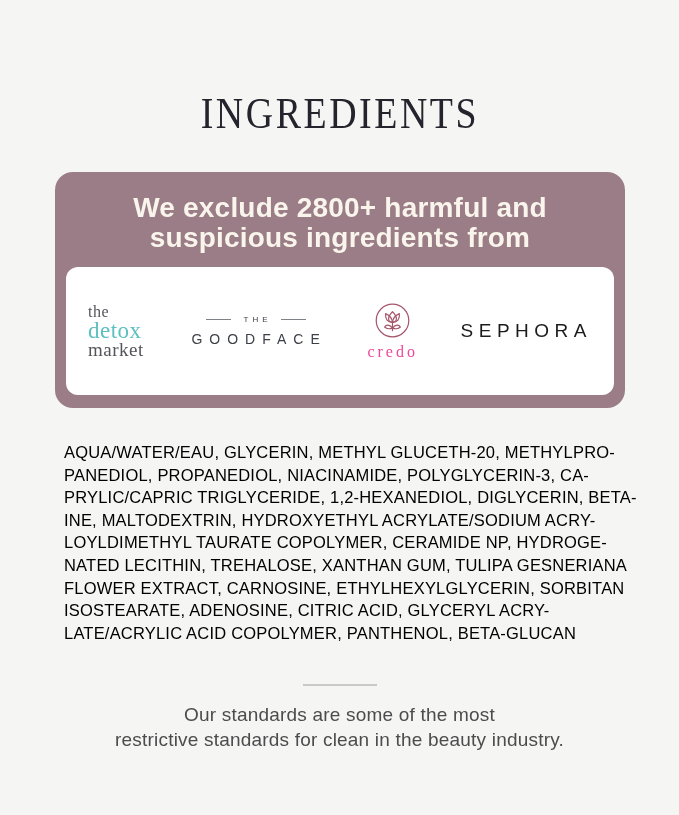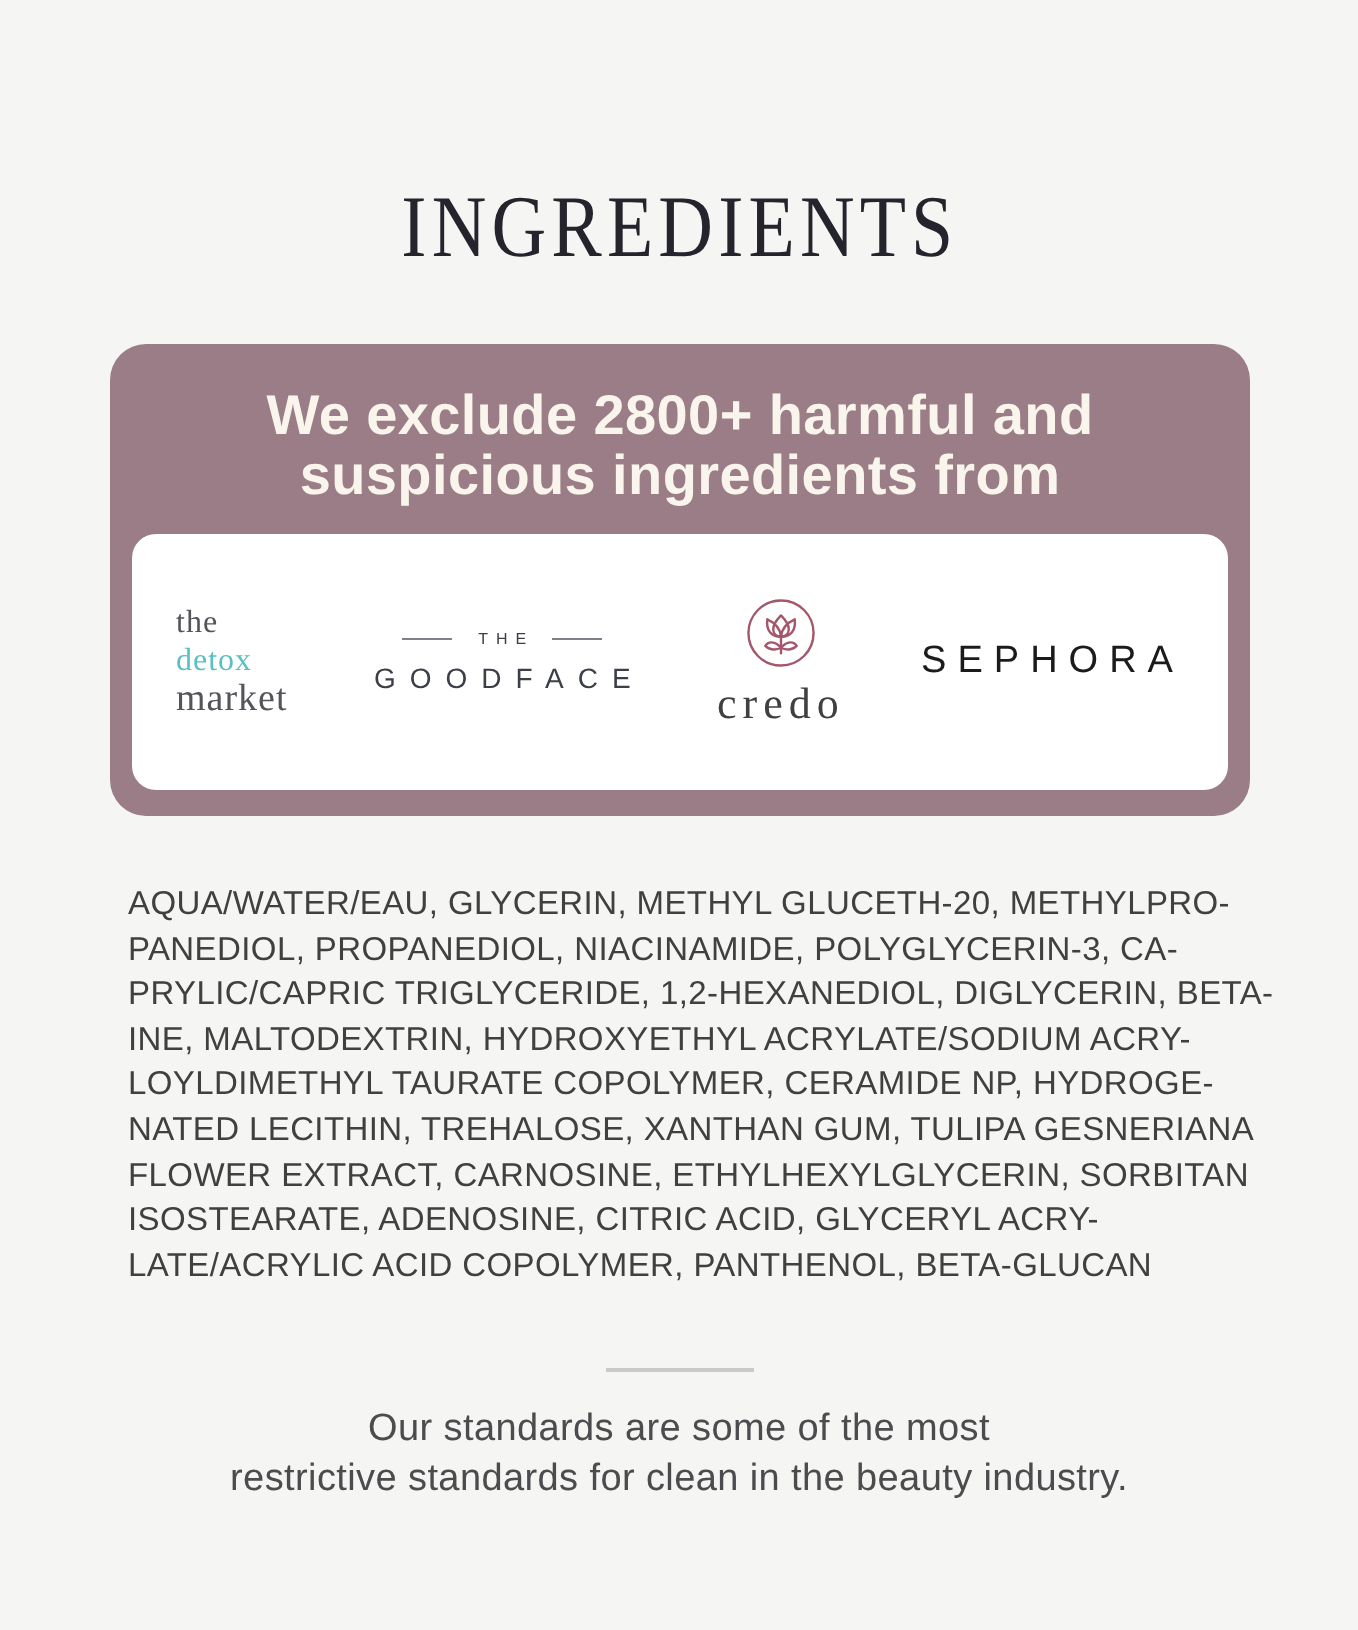--- a/index.html
+++ b/index.html
@@ -76,62 +76,62 @@
     justify-content: center;
   }
 
   
   .detox {
     align-items: flex-start;
     font-family: "Liberation Serif", serif;
     color: #54555a;
   }
   .detox .l1 { font-size: 16px; line-height: 16px; letter-spacing: 0.5px; }
-  .detox .l2 { font-size: 16px; line-height: 21px; letter-spacing: 0.5px; color: #5cbfc1; }
+  .detox .l2 { font-size: 23px; line-height: 21px; letter-spacing: 0.5px; color: #5cbfc1; }
   .detox .l3 { font-size: 19px; line-height: 17px; letter-spacing: 0.5px; }
 
   
   .goodface { color: #3c3f47; }
   .goodface .top-row {
     display: flex;
     align-items: center;
     gap: 9px;
     margin-bottom: 7px;
   }
   .goodface .dash { display: inline-block; width: 25px; height: 1px; background: #7e8187; }
   .goodface .the { font-size: 8px; letter-spacing: 4px; text-indent: 4px; }
   .goodface .name { font-size: 14px; letter-spacing: 7px; text-indent: 7px; white-space: nowrap; }
 
   
   .credo { gap: 4px; }
   .credo .flower { width: 37px; height: 37px; }
   .credo .name {
     font-family: "Liberation Serif", serif;
-    font-size: 22px;
+    font-size: 16px;
     letter-spacing: 3px;
-    color: #404040;
+    color: #ec4899;
   }
 
   
   .sephora .name {
     font-size: 19px;
     letter-spacing: 5.5px;
     text-indent: 2px;
     color: #1b1b1b;
     white-space: nowrap;
     text-align: center;
   }
 
   
   .ingredients {
     position: absolute;
     left: 64px;
     top: 441px;
     width: 560px;
-    color: #404040;
+    color: #000000;
     font-size: 16.5px;
     line-height: 22.6px;
     letter-spacing: 0.2px;
   }
   .ingredients .line { white-space: nowrap; }
 
   
   .divider {
     position: absolute;
     left: 303px;

